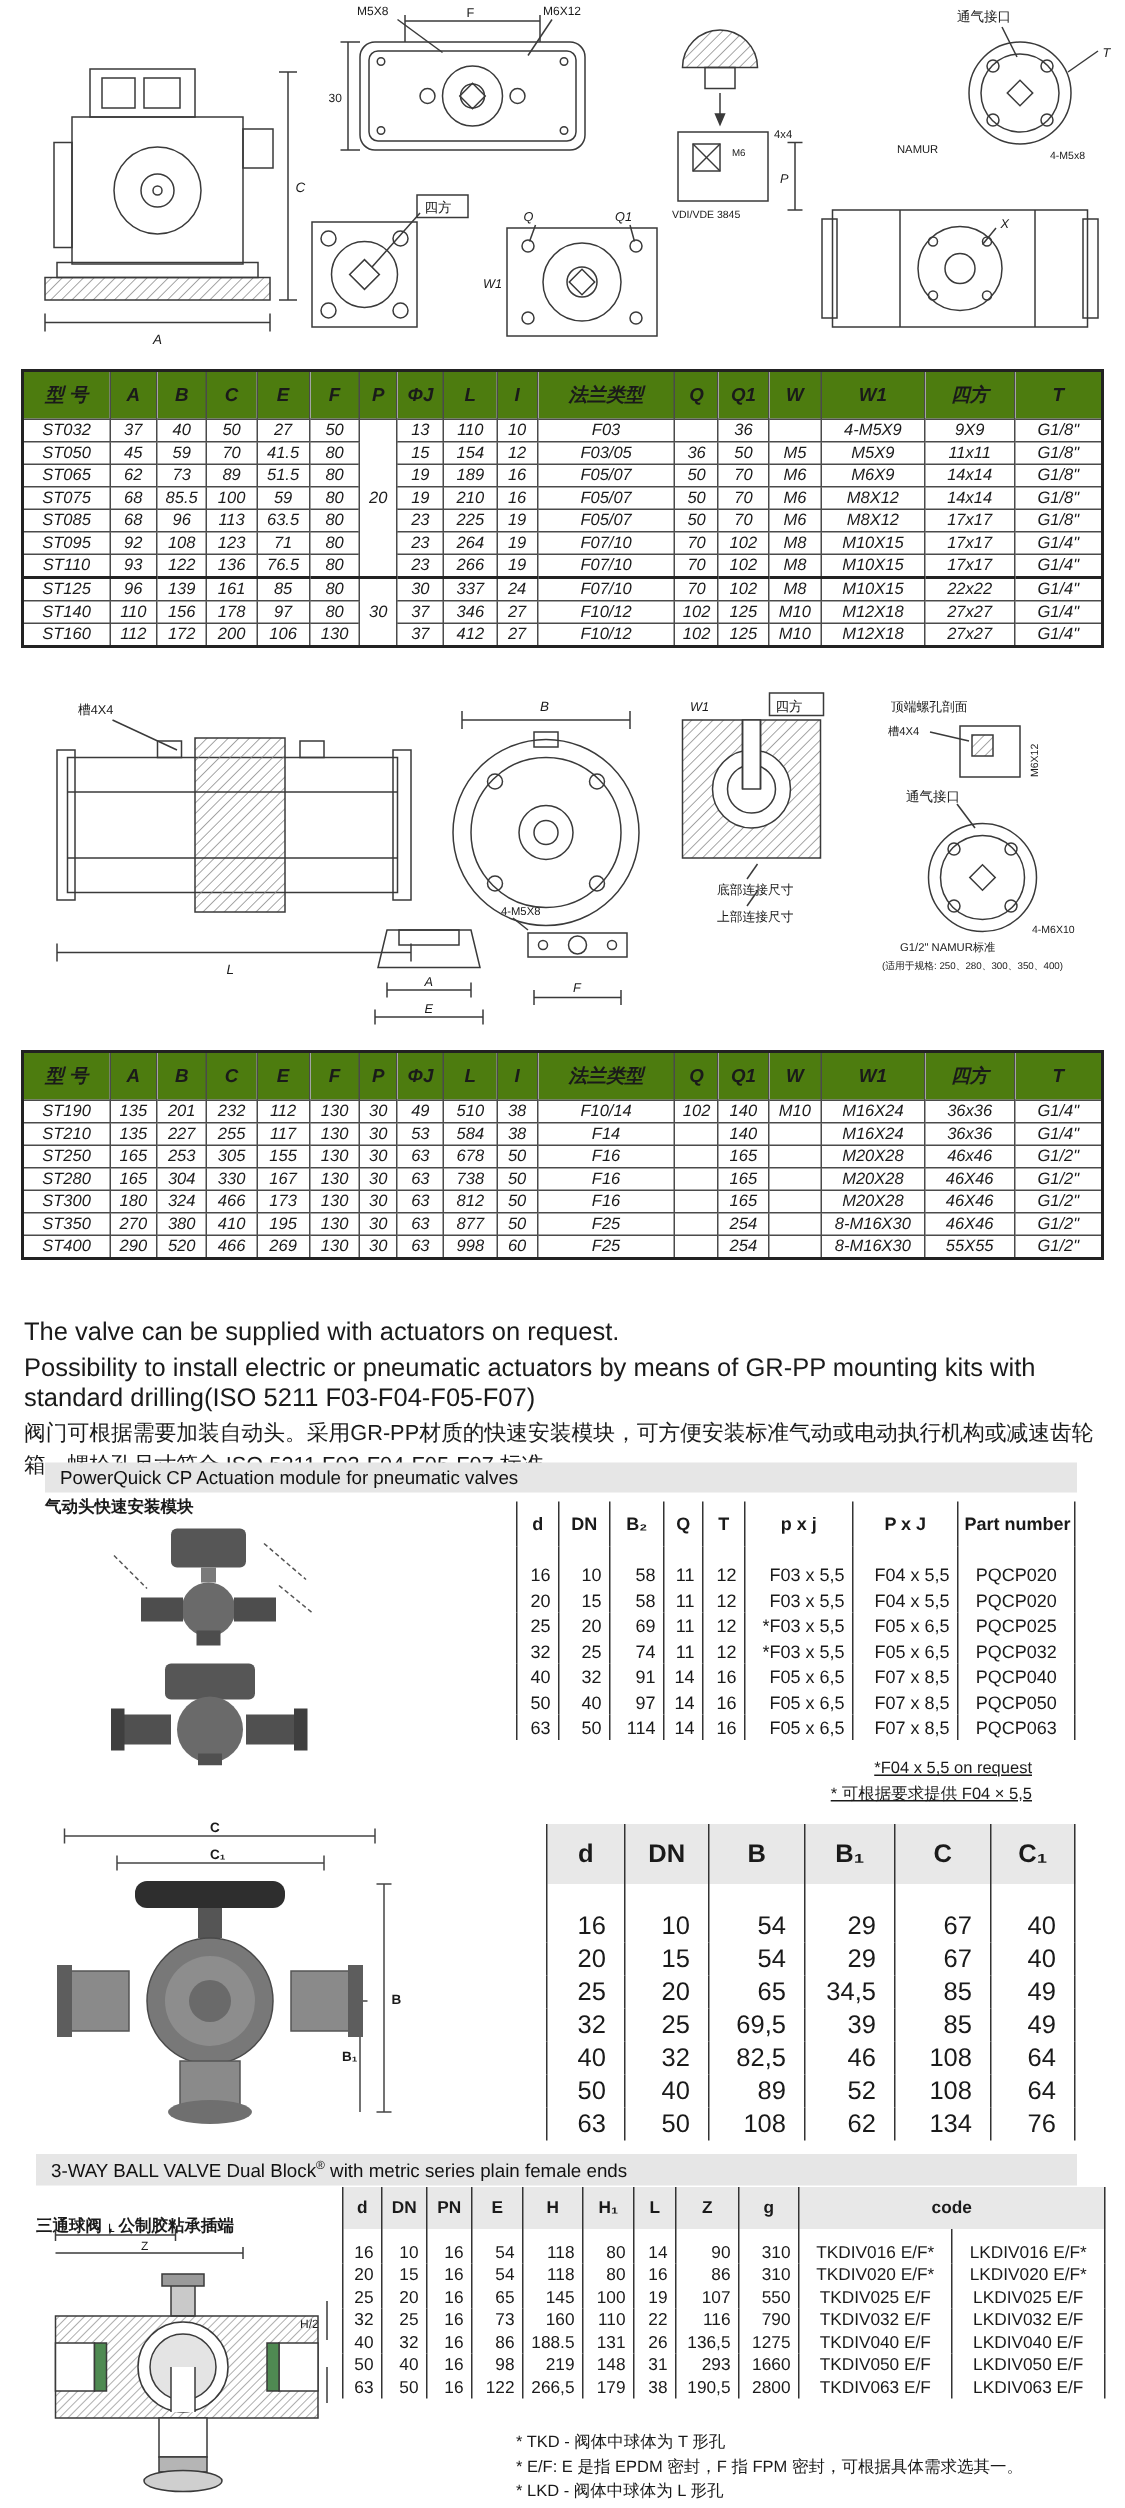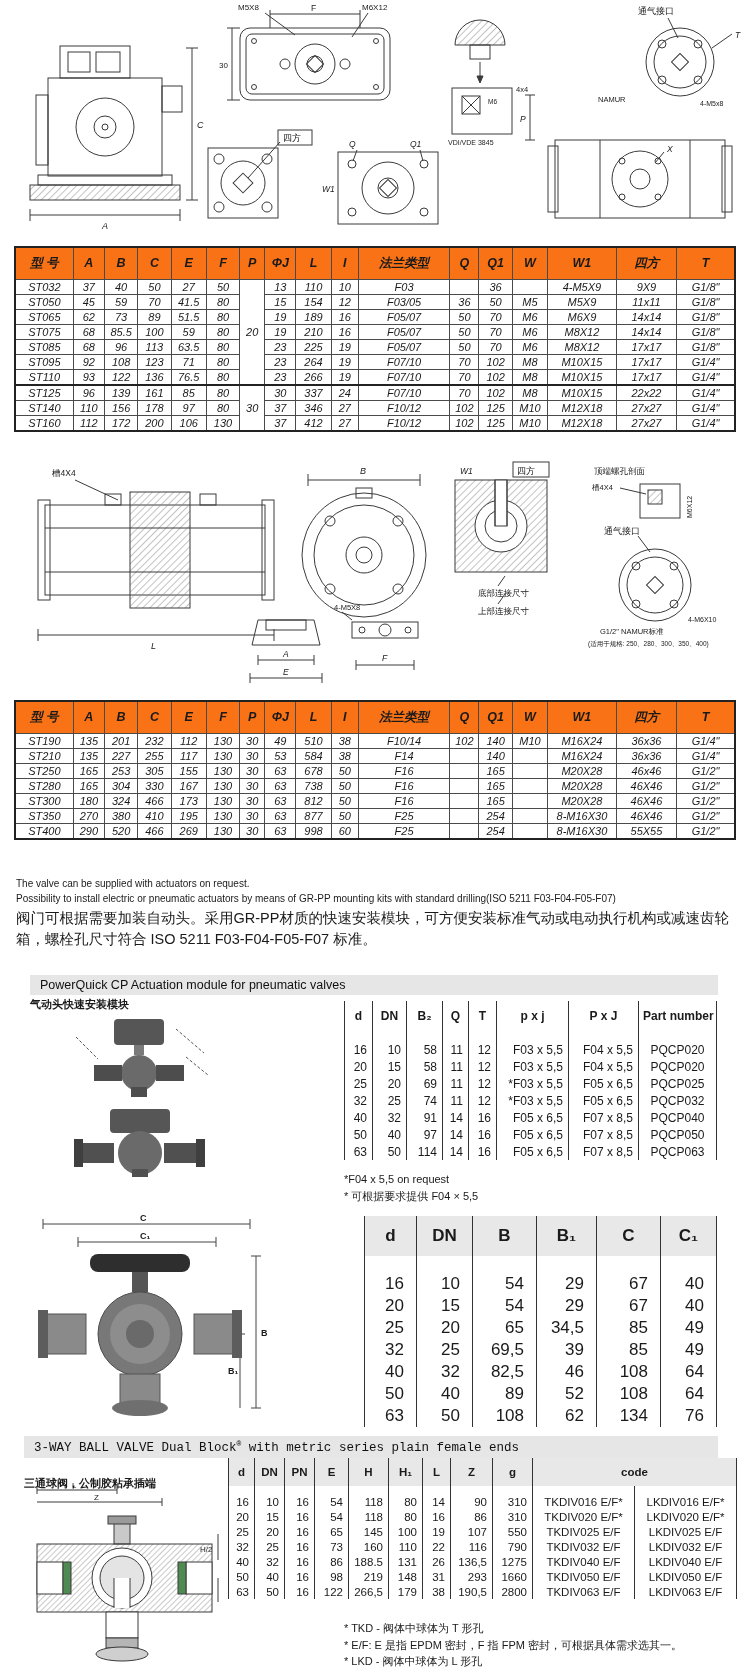--- a/index.html
+++ b/index.html
@@ -9,21 +9,21 @@
     width:750px; height:1672px; overflow:hidden;
   }
   .page { position:relative; width:750px; height:1672px; background:#fff; }
   .sec { position:absolute; }
   svg text { font-family:"Liberation Sans","DejaVu Sans",sans-serif; fill:#1a1a1a; }
 
   
   table { border-collapse:collapse; table-layout:fixed; }
   .t-st { width:722px; font-style:italic; font-size:11px; border:2px solid #222; }
   .t-st th, .t-st td { border:1px solid #4a4a4a; text-align:center; padding:1px 1px; height:15px; white-space:nowrap; overflow:hidden; }
-  .t-st th { background:#f97316; font-size:12.5px; height:32px; font-weight:bold; }
+  .t-st th { background:#4d7c0f; font-size:12.5px; height:32px; font-weight:bold; }
   .t-st1 tbody tr:nth-child(9) td { border-top:2px solid #222; }
 
   
   .t-pq { width:372px; font-size:12px; }
   .t-pq th, .t-pq td { border-left:1px solid #333; border-right:1px solid #333; white-space:nowrap; }
   .t-pq th { font-weight:bold; text-align:center; height:30px; padding:2px 4px; }
   .t-pq td { text-align:right; height:17px; padding:1px 5px; }
   .t-pq td:last-child { text-align:center; }
   .t-pq tbody tr:nth-child(2) td { padding-top:12px; }
 
@@ -37,21 +37,21 @@
   
   .t-tw { width:508px; font-size:11.5px; }
   .t-tw th, .t-tw td { border-left:1px solid #333; border-right:1px solid #333; white-space:nowrap; }
   .t-tw th { background:#e8e8e8; height:28px; font-weight:bold; text-align:center; padding:2px 3px; }
   .t-tw td { text-align:right; padding:1px 5px; height:15px; }
   .t-tw td:nth-child(10), .t-tw td:nth-child(11) { text-align:center; }
   .t-tw tbody tr:nth-child(2) td { padding-top:10px; }
 
   .bar { background:#e6e6e6; font-size:12.5px; padding:3px 10px; color:#111; }
   .sub-zh { font-weight:bold; font-size:11px; }
-  .para-en { font-size:10px; margin-bottom:4px; }
+  .para-en { font-size:17px; margin-bottom:4px; }
   .para-zh { font-size:14.5px; margin-top:3px; line-height:1.45; }
   .fn { font-size:11px; line-height:1.5; }
 </style>
 </head>
 <body>
 
 <div class="page">
 
   <div class="sec" id="sec-draw-top" style="top:0;left:0;width:750px;height:245px;">
     <svg width="750" height="245" viewBox="0 0 750 245">
@@ -825,21 +825,21 @@
             <td>114</td>
             <td>14</td>
             <td>16</td>
             <td>F05 x 6,5</td>
             <td>F07 x 8,5</td>
             <td>PQCP063</td>
           </tr>
         </tbody>
       </table>
 
-    <div class="fn" style="position:absolute;left:344px;top:196px;width:364px;text-align:left;">
+    <div class="fn" style="position:absolute;left:324px;top:196px;width:364px;text-align:right;text-decoration:underline;">
       <div>*F04 x 5,5 on request</div>
       <div>* 可根据要求提供 F04 × 5,5</div>
     </div>
   </div>
 
   <div class="sec" style="top:1208px;left:0;width:750px;height:226px;">
     <svg style="position:absolute;left:28px;top:4px;" width="245" height="218" viewBox="0 0 245 218">
       <g stroke="#444" stroke-width="1" fill="none">
         <line x1="15" y1="12" x2="222" y2="12"></line>
           <line x1="15" y1="7" x2="15" y2="17"></line>
@@ -944,21 +944,21 @@
             <td>108</td>
             <td>62</td>
             <td>134</td>
             <td>76</td>
           </tr>
         </tbody>
       </table>
   </div>
 
   <div class="sec" style="top:1436px;left:0;width:750px;height:236px;">
-    <div class="bar" style="margin-left:24px;width:694px;font-family:Liberation Mono, monospace;">
+    <div class="bar" style="margin-left:24px;width:694px;">
       <span>3-WAY BALL VALVE Dual Block</span><sup style="font-size:8px;">®</sup><span> with metric series plain female ends</span>
     </div>
     <div class="sub-zh" style="position:absolute;left:24px;top:24px;margin-top:16px;">三通球阀，公制胶粘承插端</div>
 
     <svg style="position:absolute;left:22px;top:46px;" width="205" height="186" viewBox="0 0 205 186">
       <defs>
         <pattern id="hc" width="4" height="4" patternTransform="rotate(45)" patternUnits="userSpaceOnUse">
           <line x1="0" y1="0" x2="0" y2="4" stroke="#777" stroke-width="0.8"></line>
         </pattern>
       </defs>

